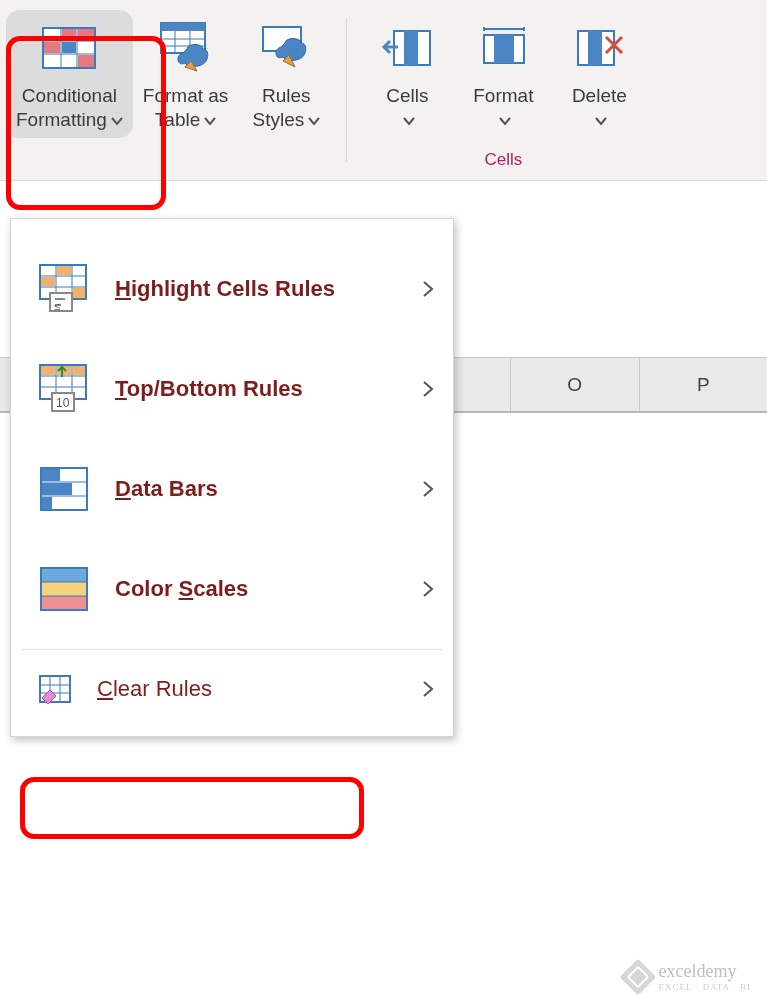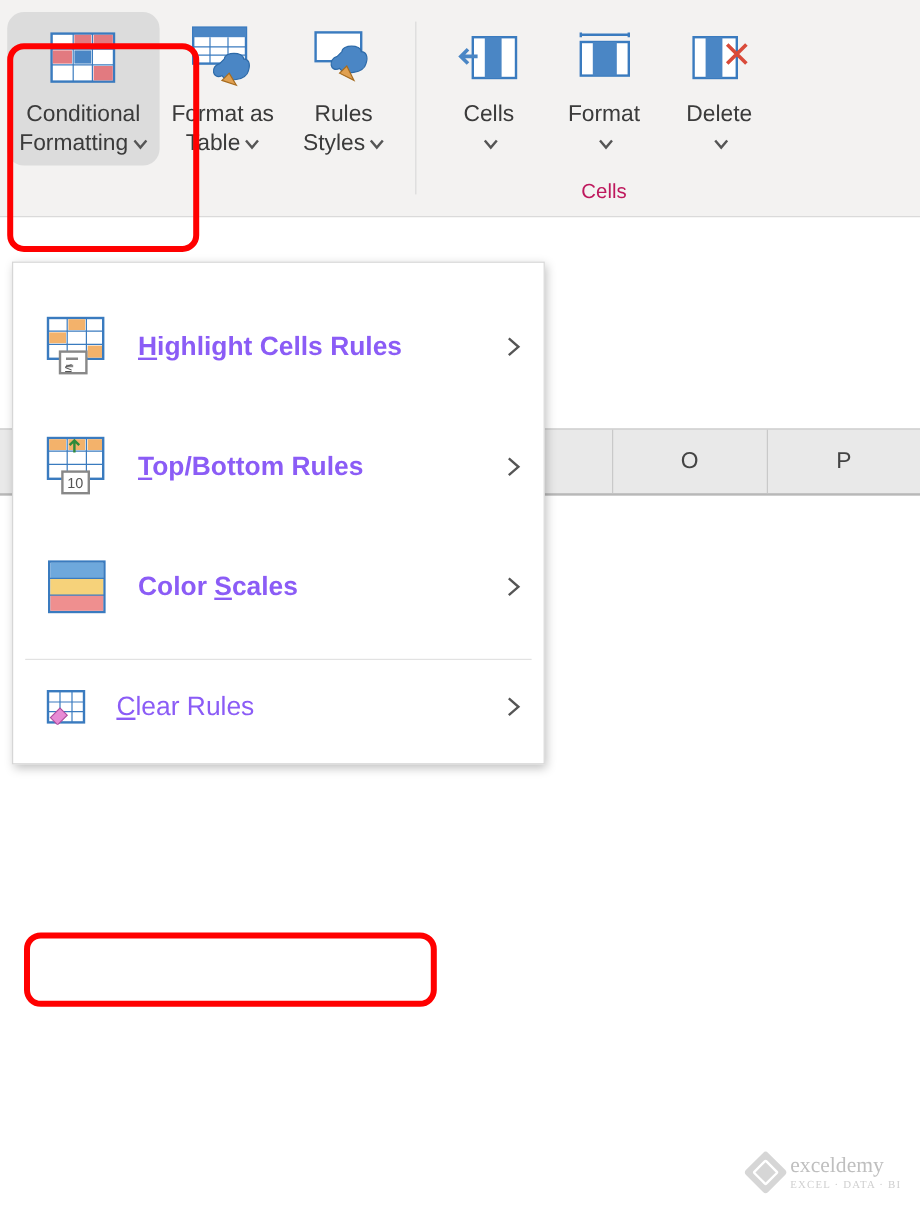--- a/index.html
+++ b/index.html
@@ -99,21 +99,21 @@
   .menu-item.tall .menu-icon { width: 58px; }
   .menu-icon {
     width: 40px;
     display: flex;
     justify-content: center;
     align-items: center;
     flex-shrink: 0;
   }
   .menu-label {
     font-size: 22px;
-    color: #8b5cf6;
+    color: #7f1d1d;
     margin-left: 22px;
     flex: 1;
   }
   .menu-label.bold { font-weight: 700; }
   .menu-label u { text-decoration: underline; }
   .submenu-arrow {
     display: flex;
     align-items: center;
   }
   .sep {
@@ -347,20 +347,38 @@
         </svg>
     </div>
     <div class="menu-label bold"><u>T</u>op/Bottom Rules</div>
     <div class="submenu-arrow">
         <svg width="14" height="20">
           <path d="M3 3 L11 10 L3 17" fill="none" stroke="#555" stroke-width="2"></path>
         </svg>
       </div>
   </div>
 
+  <div class="menu-item tall">
+    <div class="menu-icon">
+      <svg width="50" height="46">
+          <rect x="2" y="2" width="46" height="42" fill="#fff" stroke="#3a7bbf" stroke-width="2"></rect>
+          <line x1="2" y1="16" x2="48" y2="16" stroke="#3a7bbf"></line>
+          <line x1="2" y1="30" x2="48" y2="30" stroke="#3a7bbf"></line>
+          <rect x="3" y="3" width="18" height="12" fill="#4a86c5"></rect>
+          <rect x="3" y="17" width="30" height="12" fill="#4a86c5"></rect>
+          <rect x="3" y="31" width="10" height="12" fill="#4a86c5"></rect>
+        </svg>
+    </div>
+    <div class="menu-label bold"><u>D</u>ata Bars</div>
+    <div class="submenu-arrow">
+        <svg width="14" height="20">
+          <path d="M3 3 L11 10 L3 17" fill="none" stroke="#555" stroke-width="2"></path>
+        </svg>
+      </div>
+  </div>
 
   <div class="menu-item tall">
     <div class="menu-icon">
       <svg width="50" height="46">
           <rect x="2" y="2" width="46" height="42" fill="#fff" stroke="#3a7bbf" stroke-width="2"></rect>
           <rect x="3" y="3" width="44" height="13" fill="#6ea8dc"></rect>
           <rect x="3" y="16" width="44" height="14" fill="#f6d27a"></rect>
           <rect x="3" y="30" width="44" height="13" fill="#ef8f8f"></rect>
           <line x1="2" y1="16" x2="48" y2="16" stroke="#3a7bbf"></line>
           <line x1="2" y1="30" x2="48" y2="30" stroke="#3a7bbf"></line>

